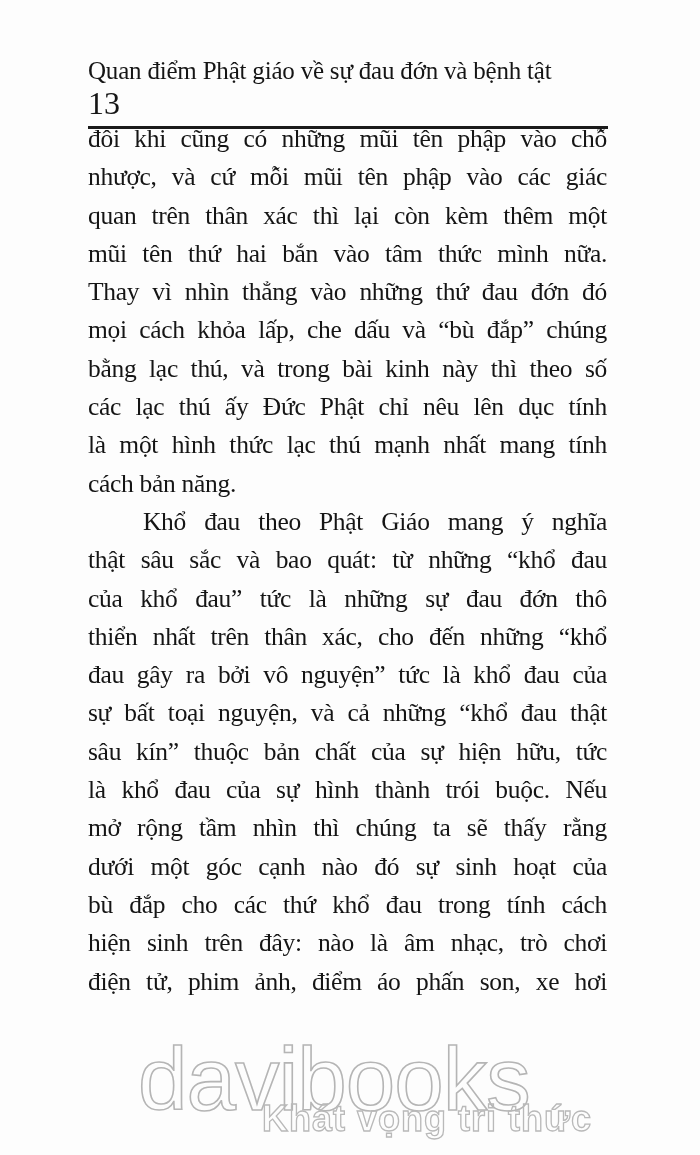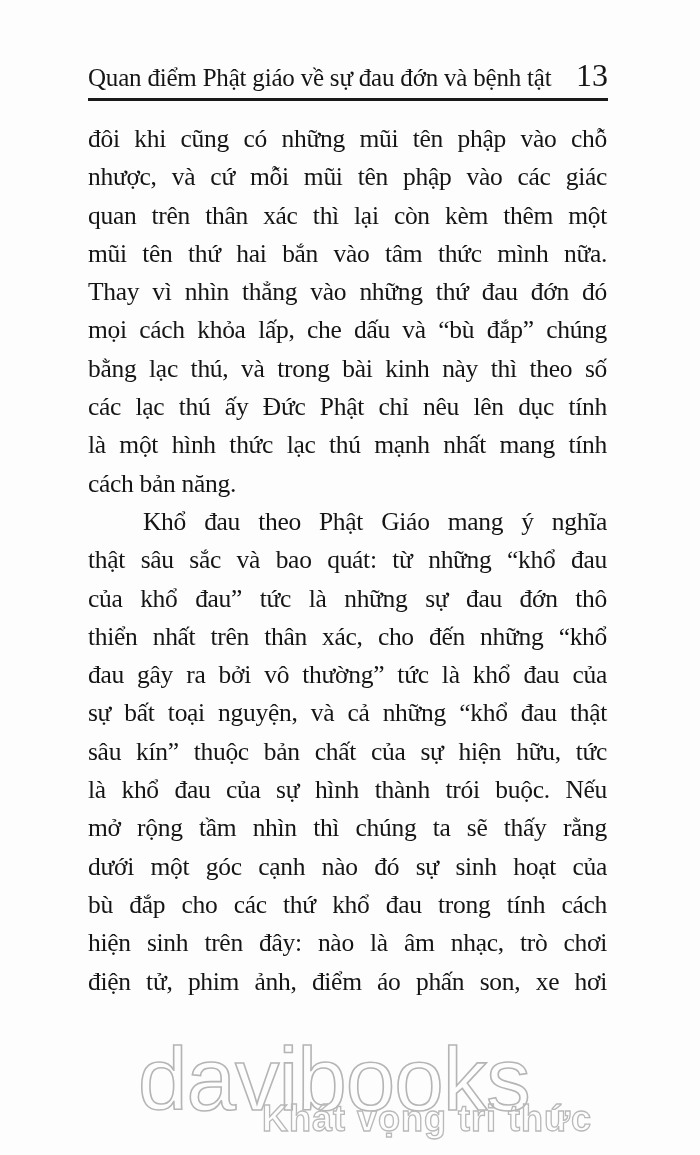--- a/index.html
+++ b/index.html
@@ -21,20 +21,21 @@
     position: absolute;
     left: 88px;
     width: 520px;
     top: 57px;
     display: flex;
     justify-content: space-between;
     align-items: baseline;
     border-bottom: 3px solid #1a1a1a;
     padding-bottom: 4px;
     z-index: 2;
+    flex-direction: column;
   }
   .running-header .title {
     font-size: 25px;
     letter-spacing: -0.2px;
     white-space: nowrap;
   }
   .running-header .page-num {
     font-size: 32px;
   }
 
@@ -105,21 +106,21 @@
       <div class="text-line">Thay vì nhìn thẳng vào những thứ đau đớn đó</div>
       <div class="text-line">mọi cách khỏa lấp, che dấu và “bù đắp” chúng</div>
       <div class="text-line">bằng lạc thú, và trong bài kinh này thì theo số</div>
       <div class="text-line">các lạc thú ấy Đức Phật chỉ nêu lên dục tính</div>
       <div class="text-line">là một hình thức lạc thú mạnh nhất mang tính</div>
       <div class="text-line para-end">cách bản năng.</div>
       <div class="text-line indent">Khổ đau theo Phật Giáo mang ý nghĩa</div>
       <div class="text-line">thật sâu sắc và bao quát: từ những “khổ đau</div>
       <div class="text-line">của khổ đau” tức là những sự đau đớn thô</div>
       <div class="text-line">thiển nhất trên thân xác, cho đến những “khổ</div>
-      <div class="text-line">đau gây ra bởi vô thường” tức là khổ đau của</div>
+      <div class="text-line">đau gây ra bởi vô nguyện” tức là khổ đau của</div>
       <div class="text-line">sự bất toại nguyện, và cả những “khổ đau thật</div>
       <div class="text-line">sâu kín” thuộc bản chất của sự hiện hữu, tức</div>
       <div class="text-line">là khổ đau của sự hình thành trói buộc. Nếu</div>
       <div class="text-line">mở rộng tầm nhìn thì chúng ta sẽ thấy rằng</div>
       <div class="text-line">dưới một góc cạnh nào đó sự sinh hoạt của</div>
       <div class="text-line">bù đắp cho các thứ khổ đau trong tính cách</div>
       <div class="text-line">hiện sinh trên đây: nào là âm nhạc, trò chơi</div>
       <div class="text-line">điện tử, phim ảnh, điểm áo phấn son, xe hơi</div>
     </div>
 

